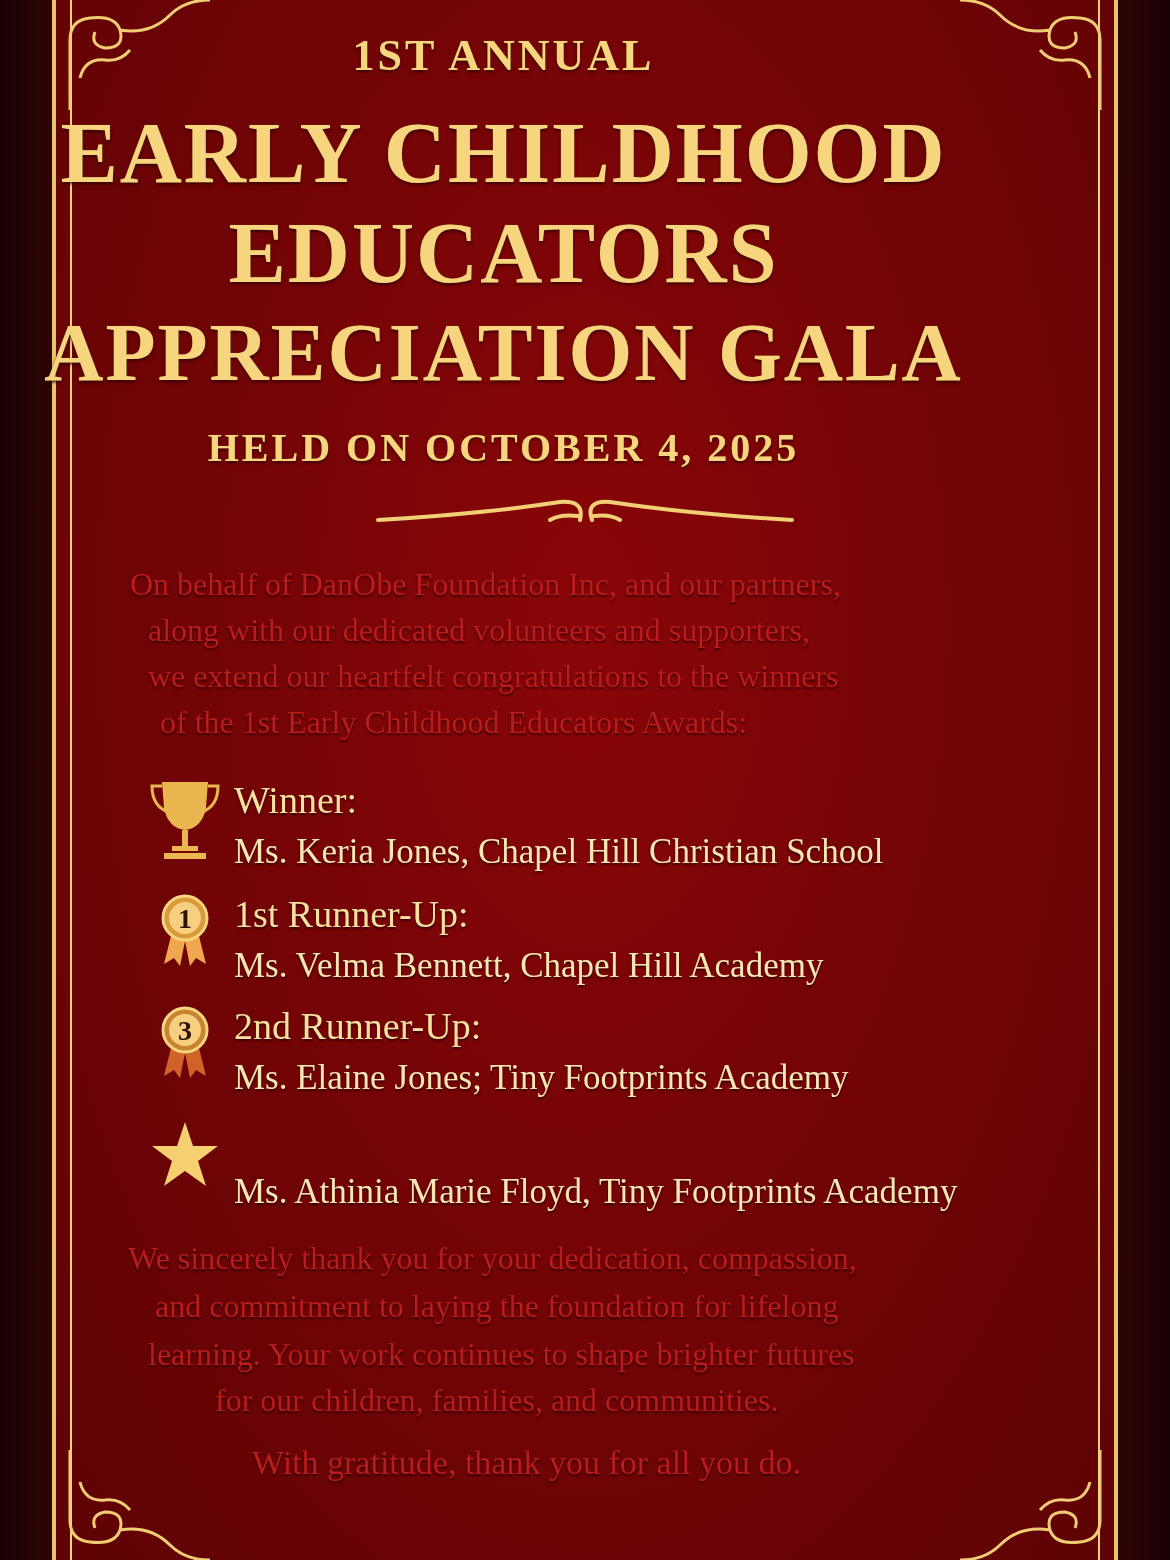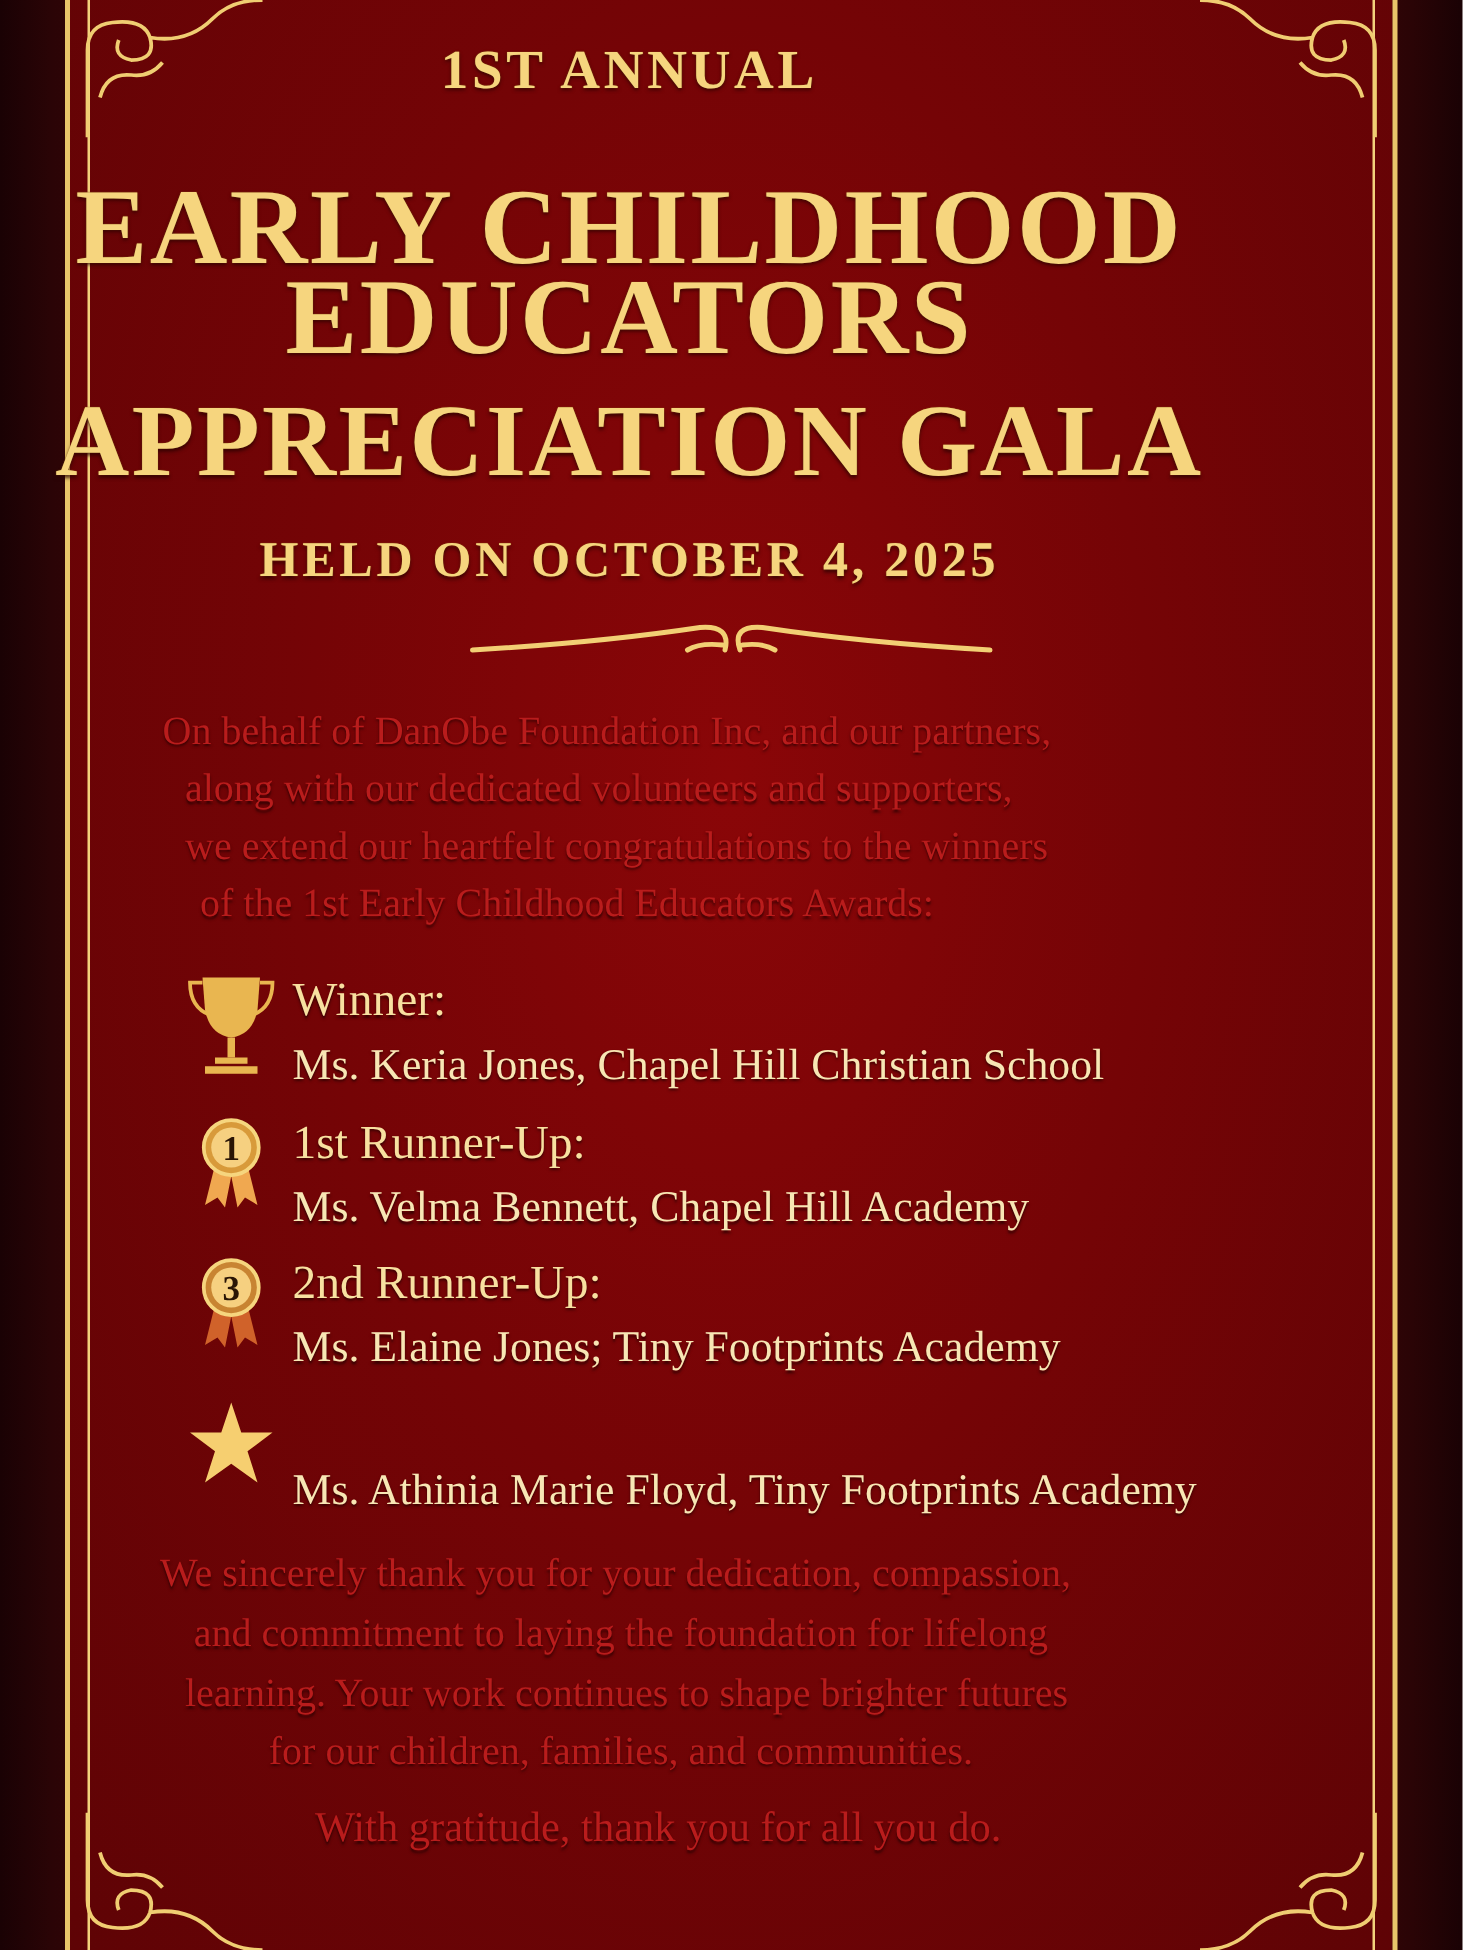--- a/index.html
+++ b/index.html
@@ -52,21 +52,21 @@
       <path d="M10 110 L10 40 Q10 20 30 18 Q55 15 60 30 Q65 48 45 48 Q30 45 35 32 M60 30 Q90 35 110 15 Q125 0 150 0 M20 78 Q25 58 45 60 Q60 62 70 50" fill="none" stroke="#f0cd72" stroke-width="3"></path>
     </svg>
 </div>
 <div class="corner" style="left:930px; top:1450px;">
   <svg viewBox="0 0 180 110" style="transform:scale(-1,-1)">
       <path d="M10 110 L10 40 Q10 20 30 18 Q55 15 60 30 Q65 48 45 48 Q30 45 35 32 M60 30 Q90 35 110 15 Q125 0 150 0 M20 78 Q25 58 45 60 Q60 62 70 50" fill="none" stroke="#f0cd72" stroke-width="3"></path>
     </svg>
 </div>
 
 <div class="center gold sub" style="top:30px; font-size:44px;">1ST ANNUAL</div>
-<div class="center gold title" style="top:110px; font-size:86px;margin-top:28px;">EARLY CHILDHOOD</div>
+<div class="center gold title" style="top:110px; font-size:86px;">EARLY CHILDHOOD</div>
 <div class="center gold title" style="top:210px; font-size:86px;">EDUCATORS</div>
 <div class="center gold title" style="top:312px; font-size:82px;">APPRECIATION GALA</div>
 <div class="center gold sub" style="top:424px; font-size:40px;">HELD ON OCTOBER 4, 2025</div>
 
 <div style="position:absolute; left:370px; top:492px; width:430px; height:40px;">
   <svg viewBox="0 0 430 40" width="430" height="40">
     <path d="M8 28 Q110 22 190 10 Q215 8 210 28 M180 28 Q190 22 208 24" fill="none" stroke="#f2cf74" stroke-width="4" stroke-linecap="round"></path>
     <path d="M422 28 Q320 22 240 10 Q215 8 222 28 M250 28 Q240 22 224 24" fill="none" stroke="#f2cf74" stroke-width="4" stroke-linecap="round"></path>
   </svg>
 </div>

